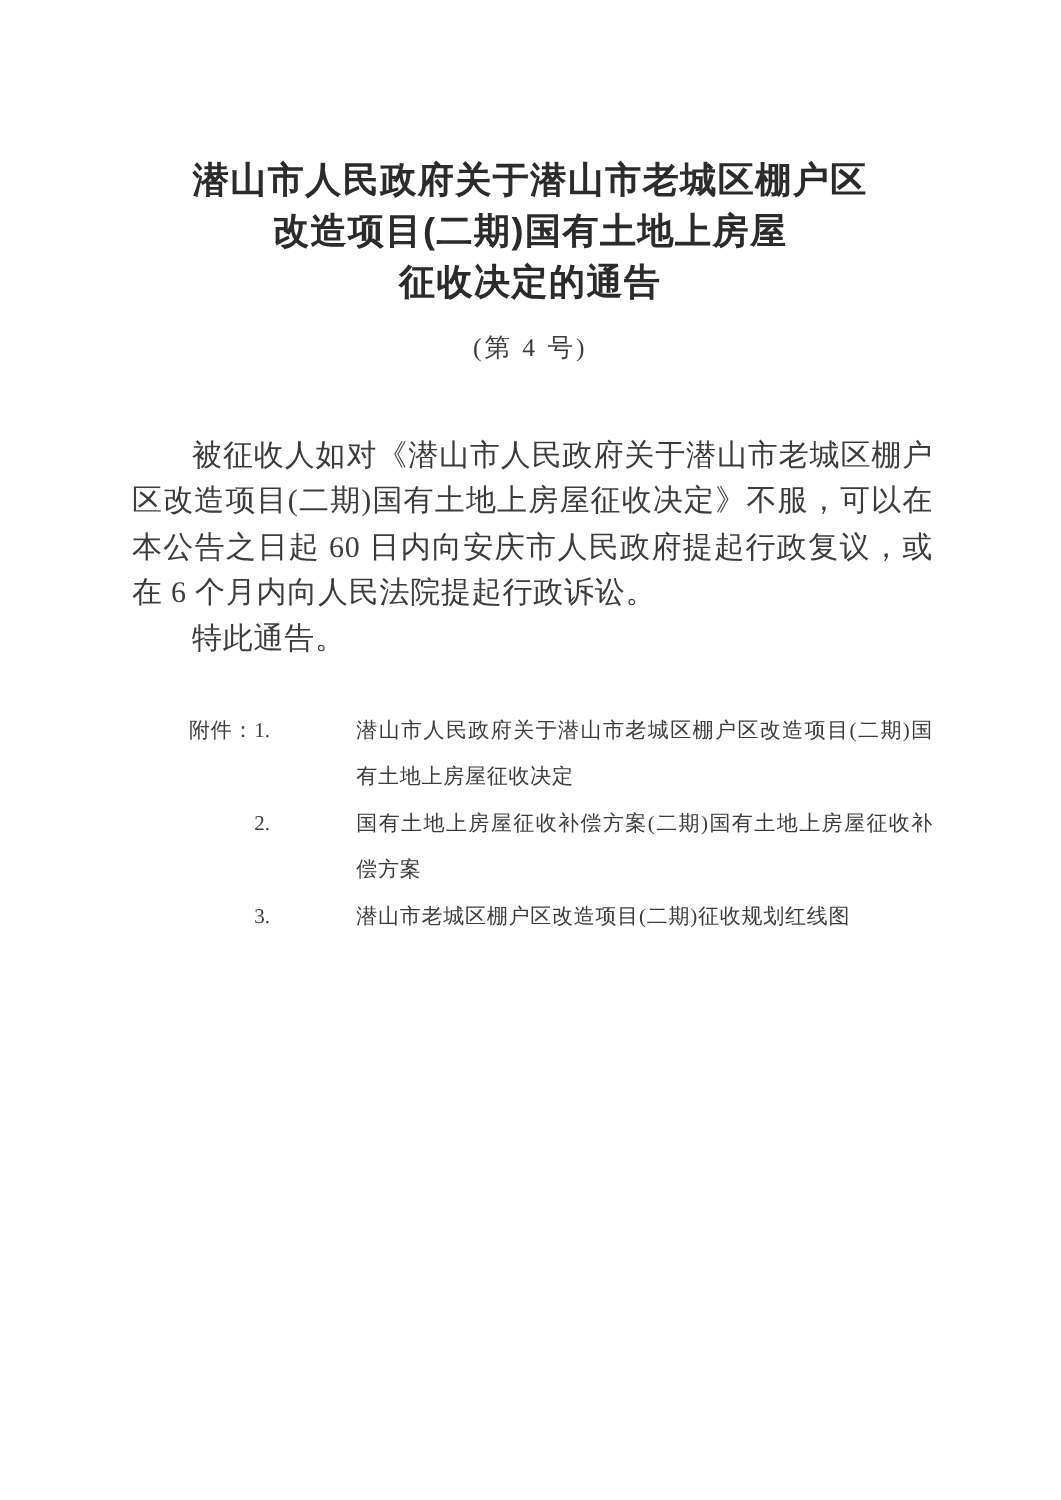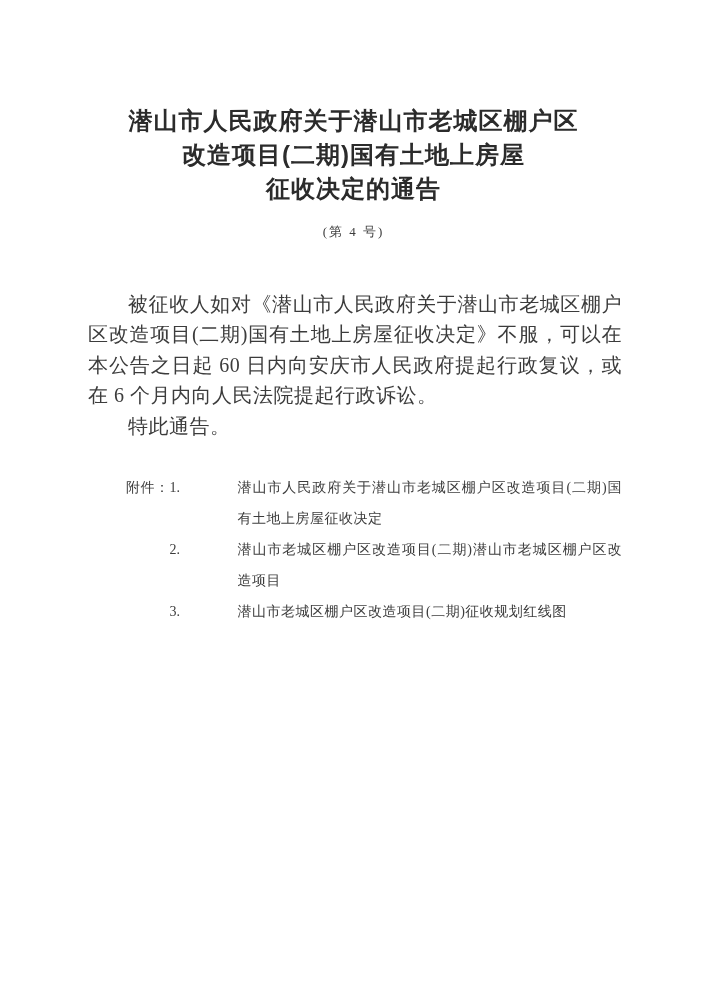--- a/index.html
+++ b/index.html
@@ -25,21 +25,21 @@
     font-family: "Liberation Sans", "DejaVu Sans", sans-serif;
     font-weight: 700;
     font-size: 24px;
     line-height: 34px;
     color: #2b2b2b;
     letter-spacing: 1px;
   }
   .doc-number {
     margin-top: 14px;
     text-align: center;
-    font-size: 13px;
+    font-size: 17px;
     line-height: 24px;
     color: #3d3d3d;
     letter-spacing: 2px;
   }
   .body-block {
     margin: 45px 85px 0 88px;
     text-align: justify;
   }
   .body-para {
     margin: 0;
@@ -116,21 +116,21 @@
 
     <div class="attachments">
       <span class="att-label">附件：</span>
       <div class="att-items">
         <div class="att-item">
           <span class="att-num">1.</span>
           <span class="att-text">潜山市人民政府关于潜山市老城区棚户区改造项目(二期)国有土地上房屋征收决定</span>
         </div>
         <div class="att-item">
           <span class="att-num">2.</span>
-          <span class="att-text">潜山市老城区棚户区改造项目(二期)潜山市老城区棚户区改造项目</span>
+          <span class="att-text">国有土地上房屋征收补偿方案(二期)国有土地上房屋征收补偿方案</span>
         </div>
         <div class="att-item">
           <span class="att-num">3.</span>
           <span class="att-text">潜山市老城区棚户区改造项目(二期)征收规划红线图</span>
         </div>
       </div>
     </div>
   </div>
 
   <div class="issue-date">2021 年 4 月 23 日</div>

